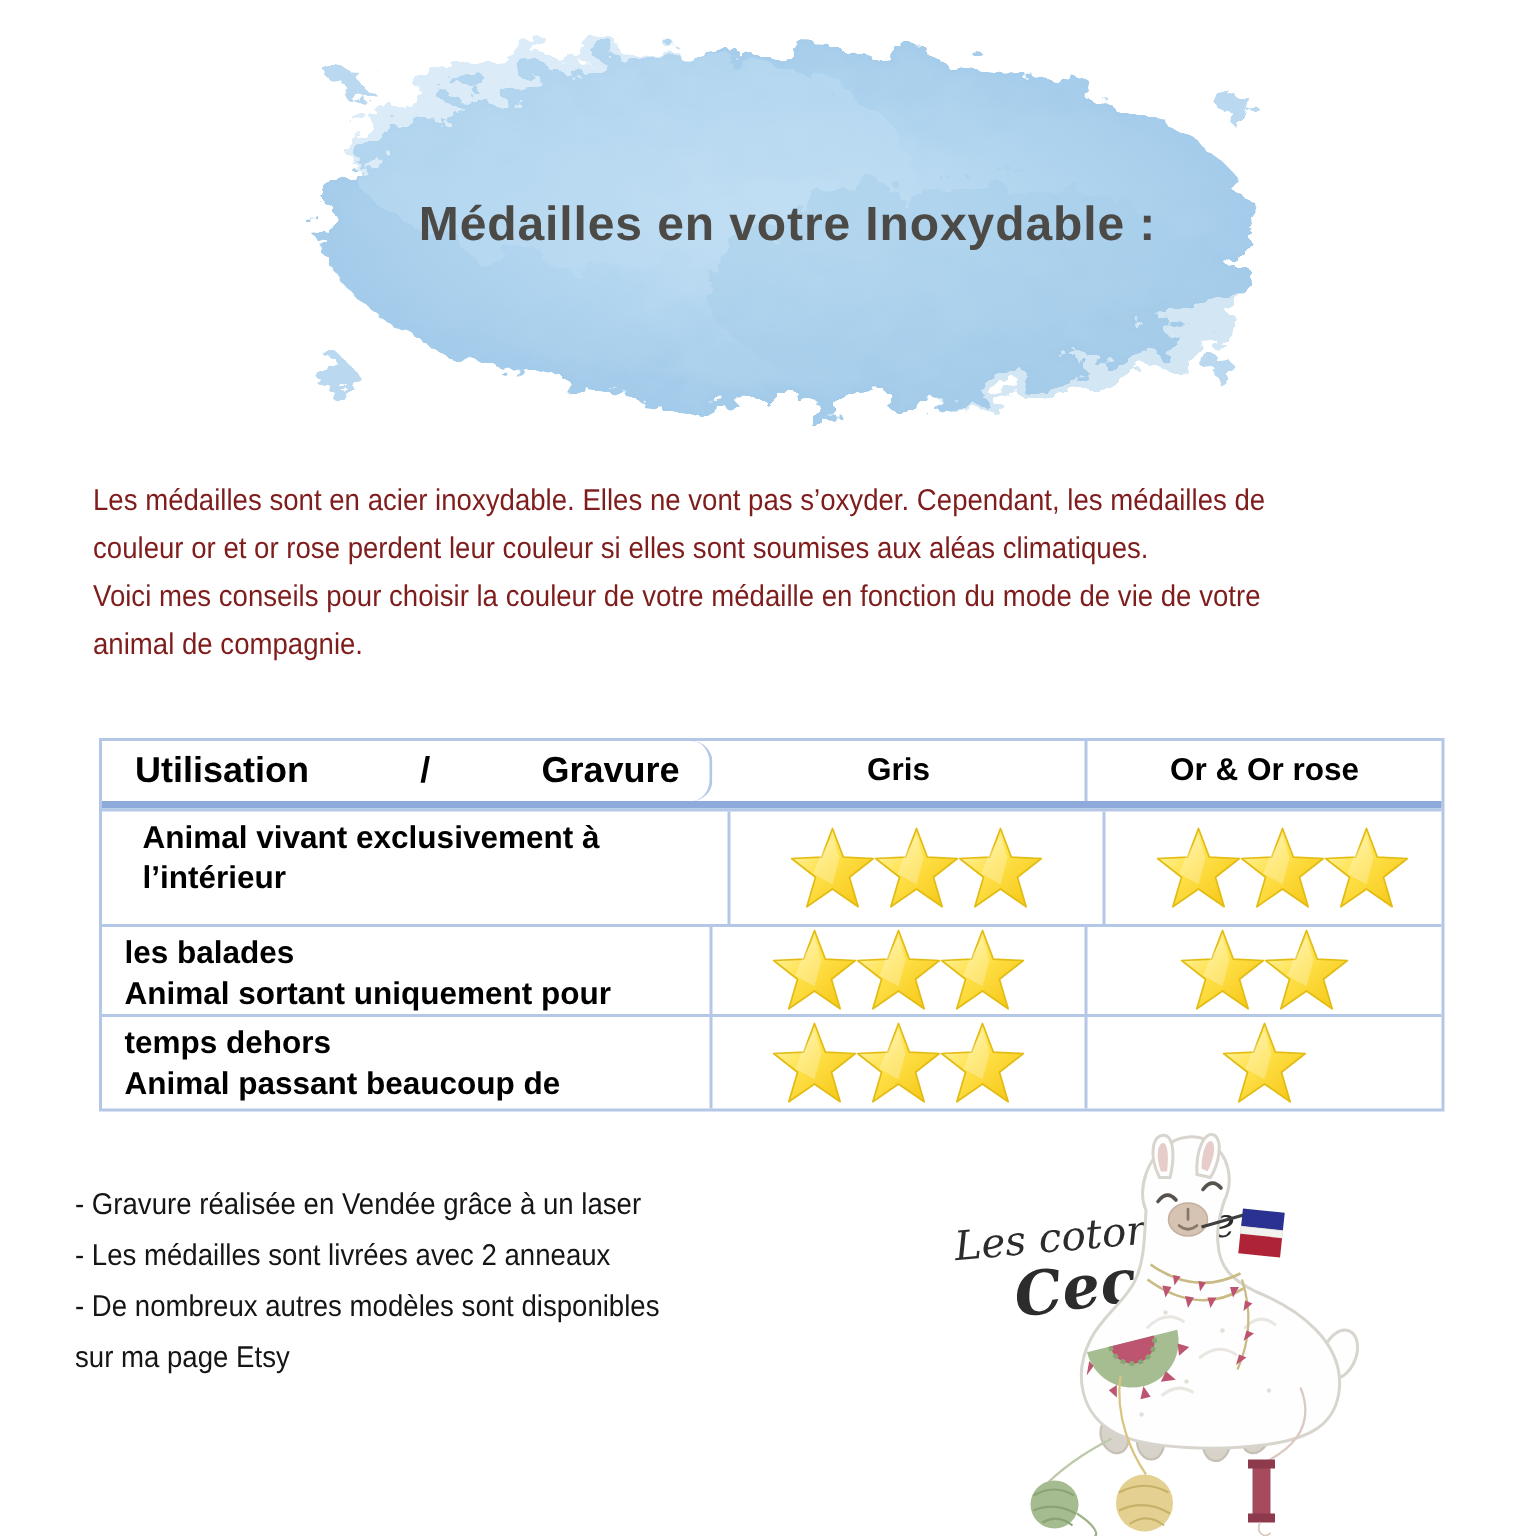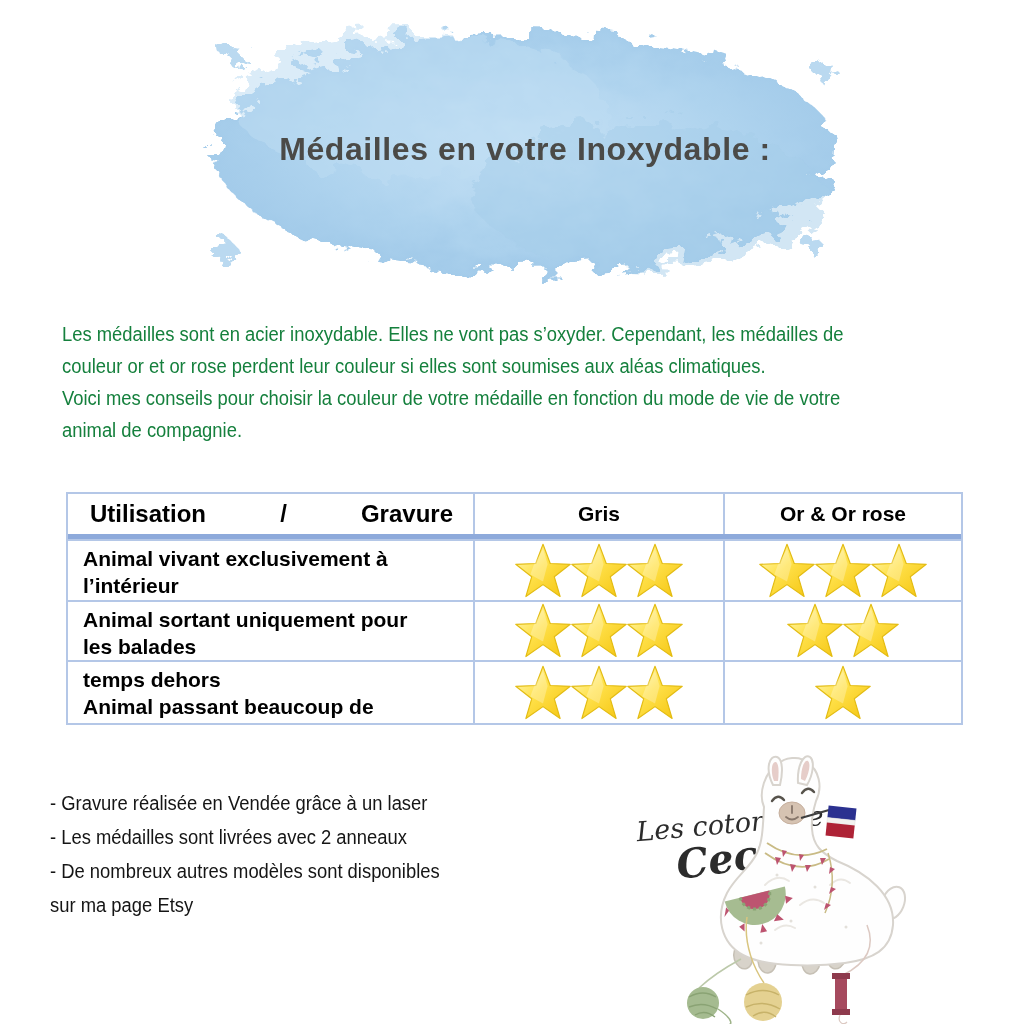--- a/index.html
+++ b/index.html
@@ -10,34 +10,34 @@
   .page { position:absolute; inset:0; width:1024px; height:1024px; background:#fff; }
 
   
   .splash-svg { position:absolute; left:168px; top:0; width:714px; height:312px; overflow:visible; }
   .banner-title { position:absolute; left:168px; top:126px; width:714px; text-align:center;
                   font-weight:800; font-size:32px; line-height:46px; letter-spacing:0.6px;
                   color:#4b4a47; }
 
   
   .intro { position:absolute; left:62px; top:318px; width:920px; font-size:20px;
-           line-height:32px; color:#15803d; }
+           line-height:32px; color:#7f1d1d; }
   .intro .line, .notes .line { white-space:nowrap; transform:scaleX(0.92); transform-origin:left center; }
 
   
   .ctable { position:absolute; left:66px; top:492px; width:897px; border:2px solid #b4c7e7; background:#fff; }
   .t-header, .t-row { display:grid; grid-template-columns:407px 250px 236px; }
   .t-header { height:45px; border-bottom:5px solid #8eaadb; }
   .t-row { border-top:2px solid #b4c7e7; }
   .t-row:first-of-type { border-top:none; }
-  .r1 { height:61px; } .r2 { height:60px; } .r3 { height:63px; }
+  .r1 { height:77px;padding-left:12px; } .r2 { height:60px; } .r3 { height:63px; }
   .cell { border-right:2px solid #b4c7e7; }
   .cell:last-child { border-right:none; }
   .header-left { display:flex; align-items:center; justify-content:space-between;
-                 padding:0 20px 0 22px; font-size:24px; font-weight:bold; color:#000; }
+                 padding:0 20px 0 22px; font-size:24px; font-weight:bold; color:#000;border-radius:14px; }
   .col-head { display:flex; align-items:center; justify-content:center;
               font-size:21px; font-weight:bold; color:#000; }
   .label-cell { padding:4px 8px 0 15px; font-size:21px; font-weight:bold; line-height:27px; color:#000; }
   .star-cell { display:flex; align-items:center; justify-content:center; }
   .star { width:58px; height:58px; flex:0 0 auto; margin:0 -1px; }
 
   
   .notes { position:absolute; left:50px; top:786px; width:560px; font-size:20px;
            line-height:34px; color:#151515; }
 
@@ -140,22 +140,22 @@
             <use href="#star-shape"></use>
           </svg>
           <svg viewBox="0 0 100 100" class="star">
             <use href="#star-shape"></use>
           </svg>
         </div>
     </div>
 
     <div class="t-row r2">
       <div class="cell label-cell">
+        <div>les balades</div>
         <div>Animal sortant uniquement pour</div>
-        <div>les balades</div>
       </div>
       <div class="cell star-cell">
           <svg viewBox="0 0 100 100" class="star">
             <use href="#star-shape"></use>
           </svg>
           <svg viewBox="0 0 100 100" class="star">
             <use href="#star-shape"></use>
           </svg>
           <svg viewBox="0 0 100 100" class="star">
             <use href="#star-shape"></use>

